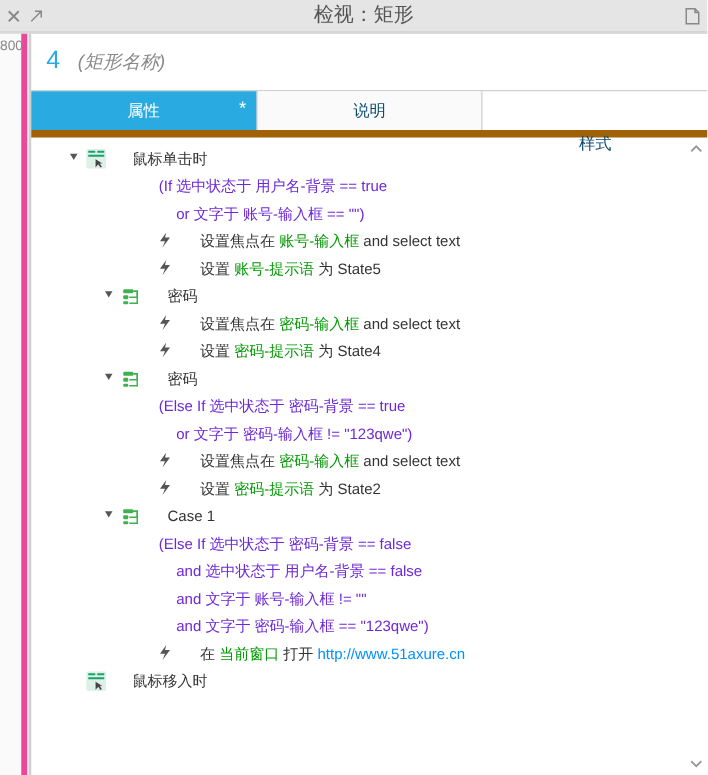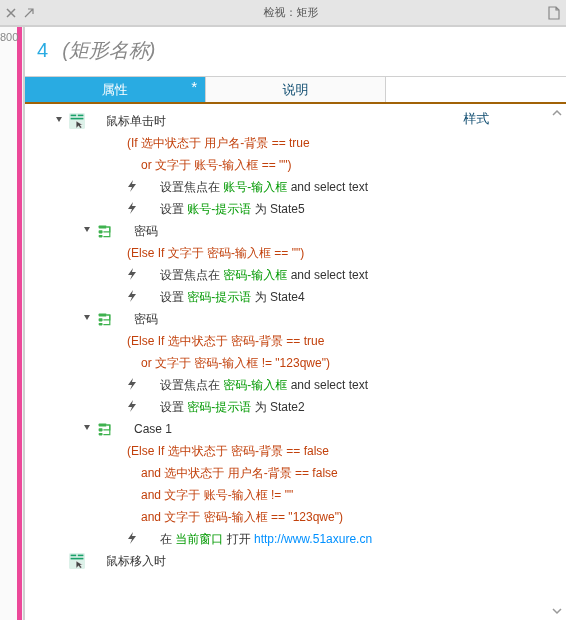--- a/index.html
+++ b/index.html
@@ -17,21 +17,21 @@
   }
   .titlebar {
     height: 26px;
     background: #e5e5e5;
     border-bottom: 1px solid #d0d0d0;
     display: flex;
     align-items: center;
     justify-content: flex-end;
     padding: 0 6px;
     color: #555;
-    font-size: 11px;
+    font-size: 16px;
   }
   .titlebar .left-icons, .titlebar .right-icons { display: flex; align-items: center; gap: 8px; }
   .titlebar .title { flex: 1; text-align: center; }
   .outer-row {
     flex: 1;
     display: flex;
     min-height: 0;
     border-top: 1px solid #d0d0d0;
   }
   .ruler {
@@ -60,28 +60,28 @@
     display: flex;
     align-items: baseline;
     gap: 14px;
   }
   .num {
     color: #29abe2;
     font-size: 20px;
   }
   .shape-name {
     color: #888;
-    font-size: 20px;
+    font-size: 15px;
     font-style: italic;
   }
   .tabs {
     display: flex;
     border-top: 1px solid #d0d0d0;
-    border-bottom: 2px solid #a16207;
-    height: 28px;
+    border-bottom: 6px solid #a16207;
+    height: 38px;
     font-family: Liberation Mono, monospace;
   }
   .tab {
     flex: 1;
     display: flex;
     align-items: center;
     justify-content: center;
     font-size: 13px;
     color: #0c4a6e;
     border-right: 1px solid #d0d0d0;
@@ -123,21 +123,21 @@
     color: #555;
   }
   .spacer { display:inline-block; width:12px; }
   svg { display: block; }
   .ic { flex: 0 0 auto; margin: 0 6px 0 4px; }
   .txt { flex: 1; line-height: 16px; font-size: 12px; margin-left: 15px; }
   .green { color: #009900; }
   .link { color: #0090ff; }
   .cond {
     font-size: 12px;
-    color: #c2410c;
+    color: #6d28d9;
     line-height: 16px;
     padding-left: 0;
   }
   
   .icon-cursor { width:16px; height:16px; }
   .icon-case { width:16px; height:16px; }
   .icon-bolt { width:14px; height:14px; }
   
   .scroll-arrow {
     position: absolute;
@@ -263,24 +263,20 @@
               <rect x="2" y="3" width="10" height="4" rx="1" fill="#3fb24f"></rect>
               <rect x="2" y="9" width="5" height="4" rx="1" fill="#3fb24f"></rect>
               <rect x="2" y="15" width="5" height="3" rx="1" fill="#3fb24f"></rect>
               <path d="M12 5 L16 5 L16 17 L8 17" stroke="#3fb24f" stroke-width="1.5" fill="none"></path>
               <path d="M12 5 L16 5 L16 11 L8 11" stroke="#3fb24f" stroke-width="1.5" fill="none"></path>
             </svg>
           </span>
           <span class="txt">密码</span>
         </div>
         <div class="row">
-          <span class="indent" style="width: 102px;"></span>
-          <div class="cond">(Else If 文字于 密码-输入框 == "")</div>
-        </div>
-        <div class="row">
           <span class="indent" style="width: 84px;"></span>
           <span class="spacer"></span>
           <span class="ic">
             <svg class="icon-bolt" viewBox="0 0 14 14">
               <path d="M8 1 L3 8 L7 8 L5 13 L11 5 L7 5 Z" fill="#555"></path>
             </svg>
           </span>
           <span class="txt">设置焦点在 <span class="green">密码-输入框</span> and select text</span>
         </div>
         <div class="row">

